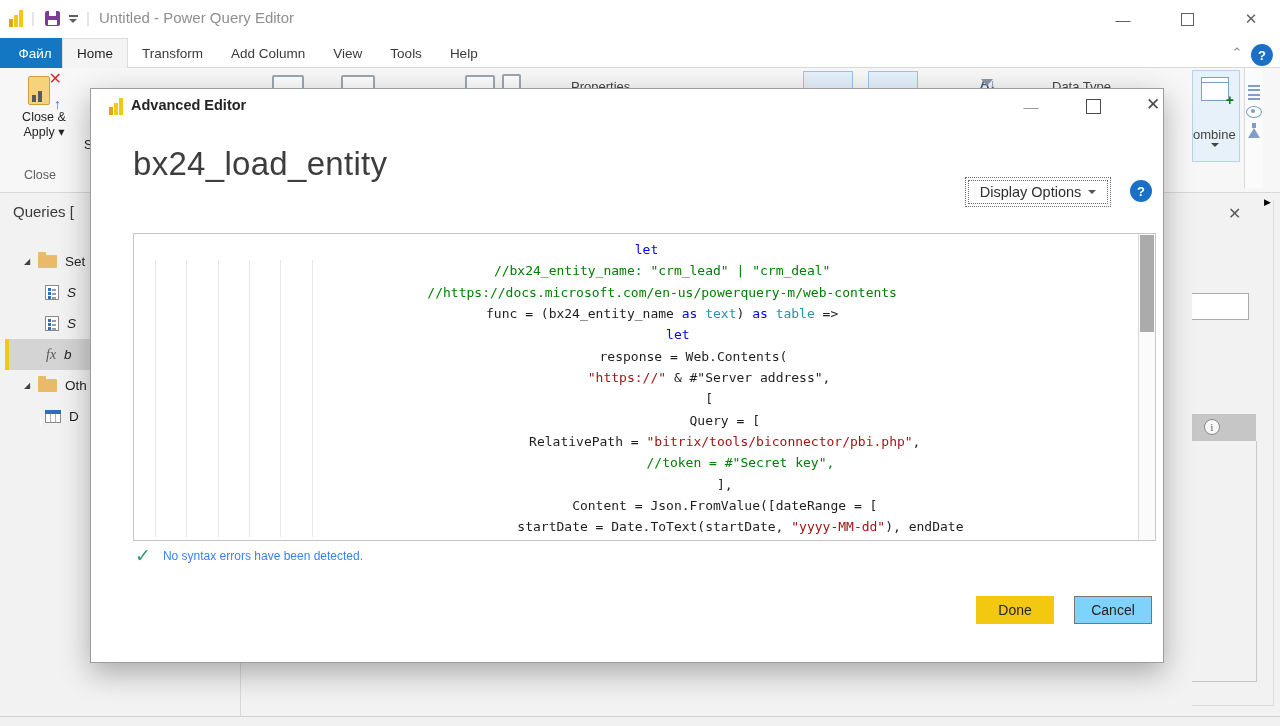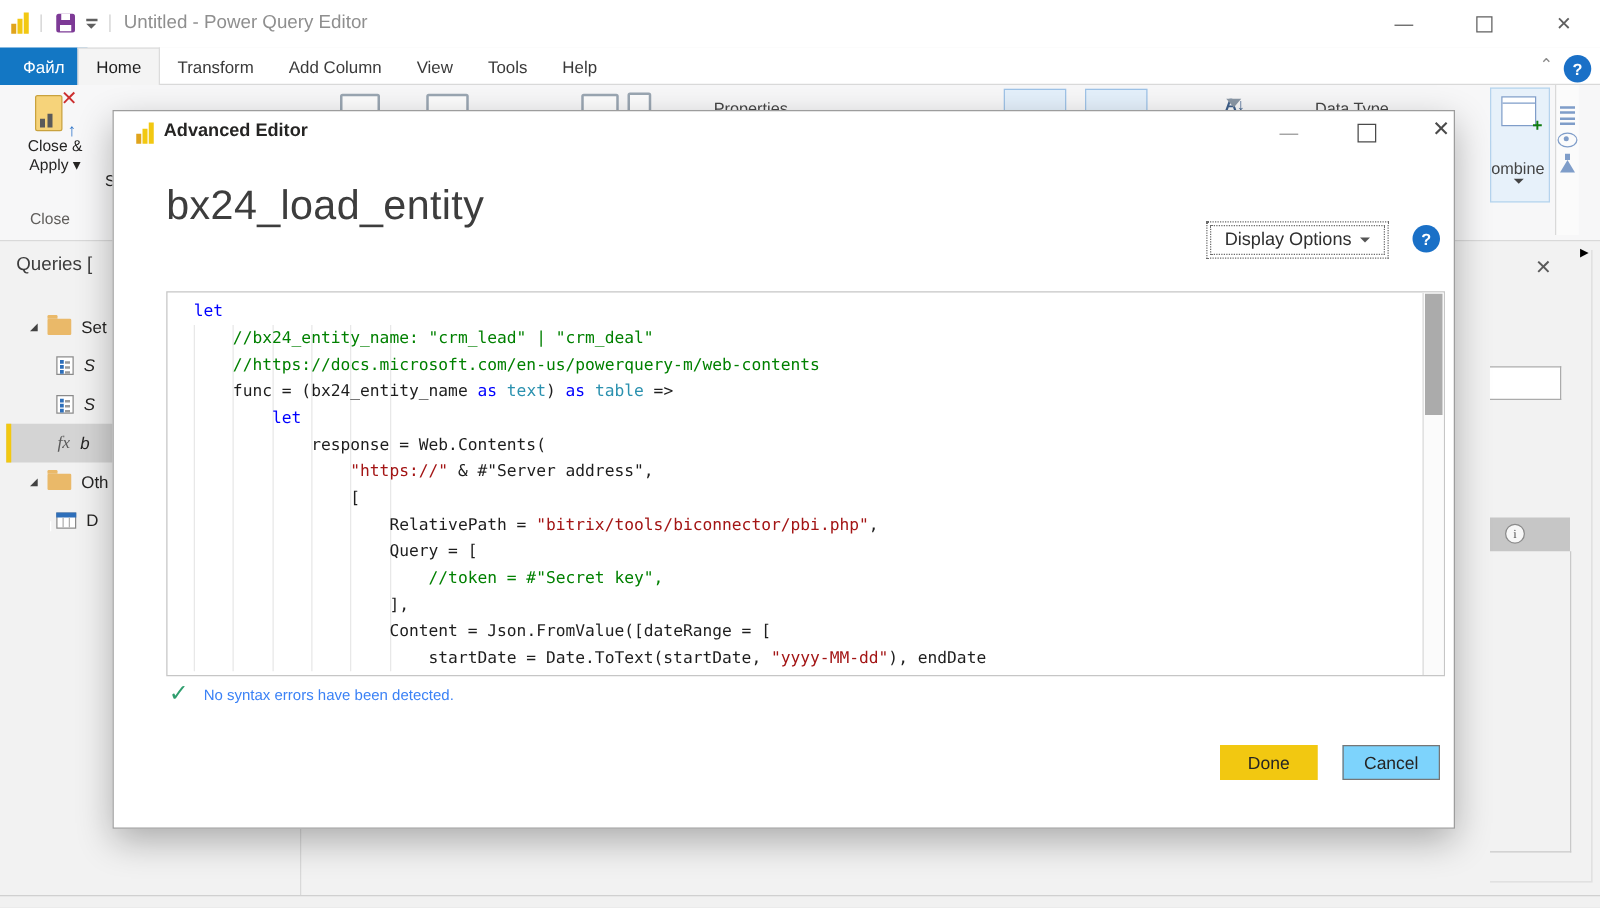--- a/index.html
+++ b/index.html
@@ -99,21 +99,21 @@
   #rp-input{left:1192px;top:293px;width:57px;height:27px;background:#fff;border:1px solid #ababab;border-left:none;box-sizing:border-box;}
   #rp-ibar{left:1192px;top:414px;width:64px;height:27px;background:#c6c6c6;}
   .info-circle{position:absolute;left:12px;top:5px;width:16px;height:16px;border-radius:50%;background:#f7f7f7;border:1px solid #8a8a8a;color:#555;
                font-family:"Liberation Serif","DejaVu Serif",serif;font-size:10px;display:flex;align-items:center;justify-content:center;box-sizing:border-box;}
   #rp-box{left:1192px;top:441px;width:64px;height:240px;border-right:1px solid #c9c9c9;border-bottom:1px solid #c9c9c9;}
   #rp-outline-r{left:1273px;top:200px;width:1px;height:506px;background:#dcdcdc;}
   #rp-outline-b{left:1192px;top:705px;width:81px;height:1px;background:#dcdcdc;}
 
   
   #dialog{left:90px;top:88px;width:1074px;height:575px;background:#fff;border:1px solid #9d9d9d;
-          box-shadow:0 10px 28px rgba(0,0,0,.30);box-sizing:border-box;z-index:20;}
+          box-shadow:0 10px 28px rgba(0,0,0,.30);box-sizing:border-box;z-index:20;text-align:center;}
   #dlg-title{position:absolute;left:40px;top:8px;font-size:14.5px;font-weight:600;color:#252423;}
   #dlg-logo{position:absolute;left:18px;top:9px;}
   .dlg-ctl{position:absolute;color:#4a4a4a;display:flex;align-items:center;justify-content:center;width:24px;height:22px;}
   #dlg-min{left:928px;top:6px;font-size:15px;color:#9a9a9a;}
   #dlg-max{left:990px;top:6px;}
   #dlg-close{left:1050px;top:4px;font-size:17px;}
   #dlg-heading{position:absolute;left:42px;top:56px;font-size:33px;font-weight:300;color:#3d3d3d;letter-spacing:.3px;}
   #display-options{position:absolute;left:877px;top:91px;width:138px;height:22px;border:1px dotted #6b6b6b;outline:1px dotted #6b6b6b;outline-offset:2px;
                    display:flex;align-items:center;justify-content:center;gap:7px;font-size:14.5px;color:#2f2f2f;background:#fff;}
   .sm-caret{width:0;height:0;border-left:4px solid transparent;border-right:4px solid transparent;border-top:4px solid #555;}
@@ -303,22 +303,22 @@
     <div id="editor">
       <div id="code-lines">
           <div class="cl" style="padding-left: calc(0ch + 21px);"><span class="tk-k">let</span></div>
           <div class="cl" style="padding-left: calc(4ch + 21px);"><span class="tk-c">//bx24_entity_name: "crm_lead" | "crm_deal"</span></div>
           <div class="cl" style="padding-left: calc(4ch + 21px);"><span class="tk-c">//https://docs.microsoft.com/en-us/powerquery-m/web-contents</span></div>
           <div class="cl" style="padding-left: calc(4ch + 21px);"><span class="tk-p">func = (bx24_entity_name </span><span class="tk-k">as</span><span class="tk-p"> </span><span class="tk-t">text</span><span class="tk-p">) </span><span class="tk-k">as</span><span class="tk-p"> </span><span class="tk-t">table</span><span class="tk-p"> =&gt;</span></div>
           <div class="cl" style="padding-left: calc(8ch + 21px);"><span class="tk-k">let</span></div>
           <div class="cl" style="padding-left: calc(12ch + 21px);"><span class="tk-p">response = Web.Contents(</span></div>
           <div class="cl" style="padding-left: calc(16ch + 21px);"><span class="tk-s">"https://"</span><span class="tk-p"> &amp; #"Server address",</span></div>
           <div class="cl" style="padding-left: calc(16ch + 21px);"><span class="tk-p">[</span></div>
+          <div class="cl" style="padding-left: calc(20ch + 21px);"><span class="tk-p">Query = [</span></div>
           <div class="cl" style="padding-left: calc(20ch + 21px);"><span class="tk-p">RelativePath = </span><span class="tk-s">"bitrix/tools/biconnector/pbi.php"</span><span class="tk-p">,</span></div>
-          <div class="cl" style="padding-left: calc(20ch + 21px);"><span class="tk-p">Query = [</span></div>
           <div class="cl" style="padding-left: calc(24ch + 21px);"><span class="tk-c">//token = #"Secret key",</span></div>
           <div class="cl" style="padding-left: calc(20ch + 21px);"><span class="tk-p">],</span></div>
           <div class="cl" style="padding-left: calc(20ch + 21px);"><span class="tk-p">Content = Json.FromValue([dateRange = [</span></div>
           <div class="cl" style="padding-left: calc(24ch + 21px);"><span class="tk-p">startDate = Date.ToText(startDate, </span><span class="tk-s">"yyyy-MM-dd"</span><span class="tk-p">), endDate</span></div>
         </div>
       <div id="scrollbar">
         <div id="scroll-thumb"></div>
       </div>
     <div class="guide" style="left: calc(0ch + 21px);"></div>
         <div class="guide" style="left: calc(4ch + 21px);"></div>

